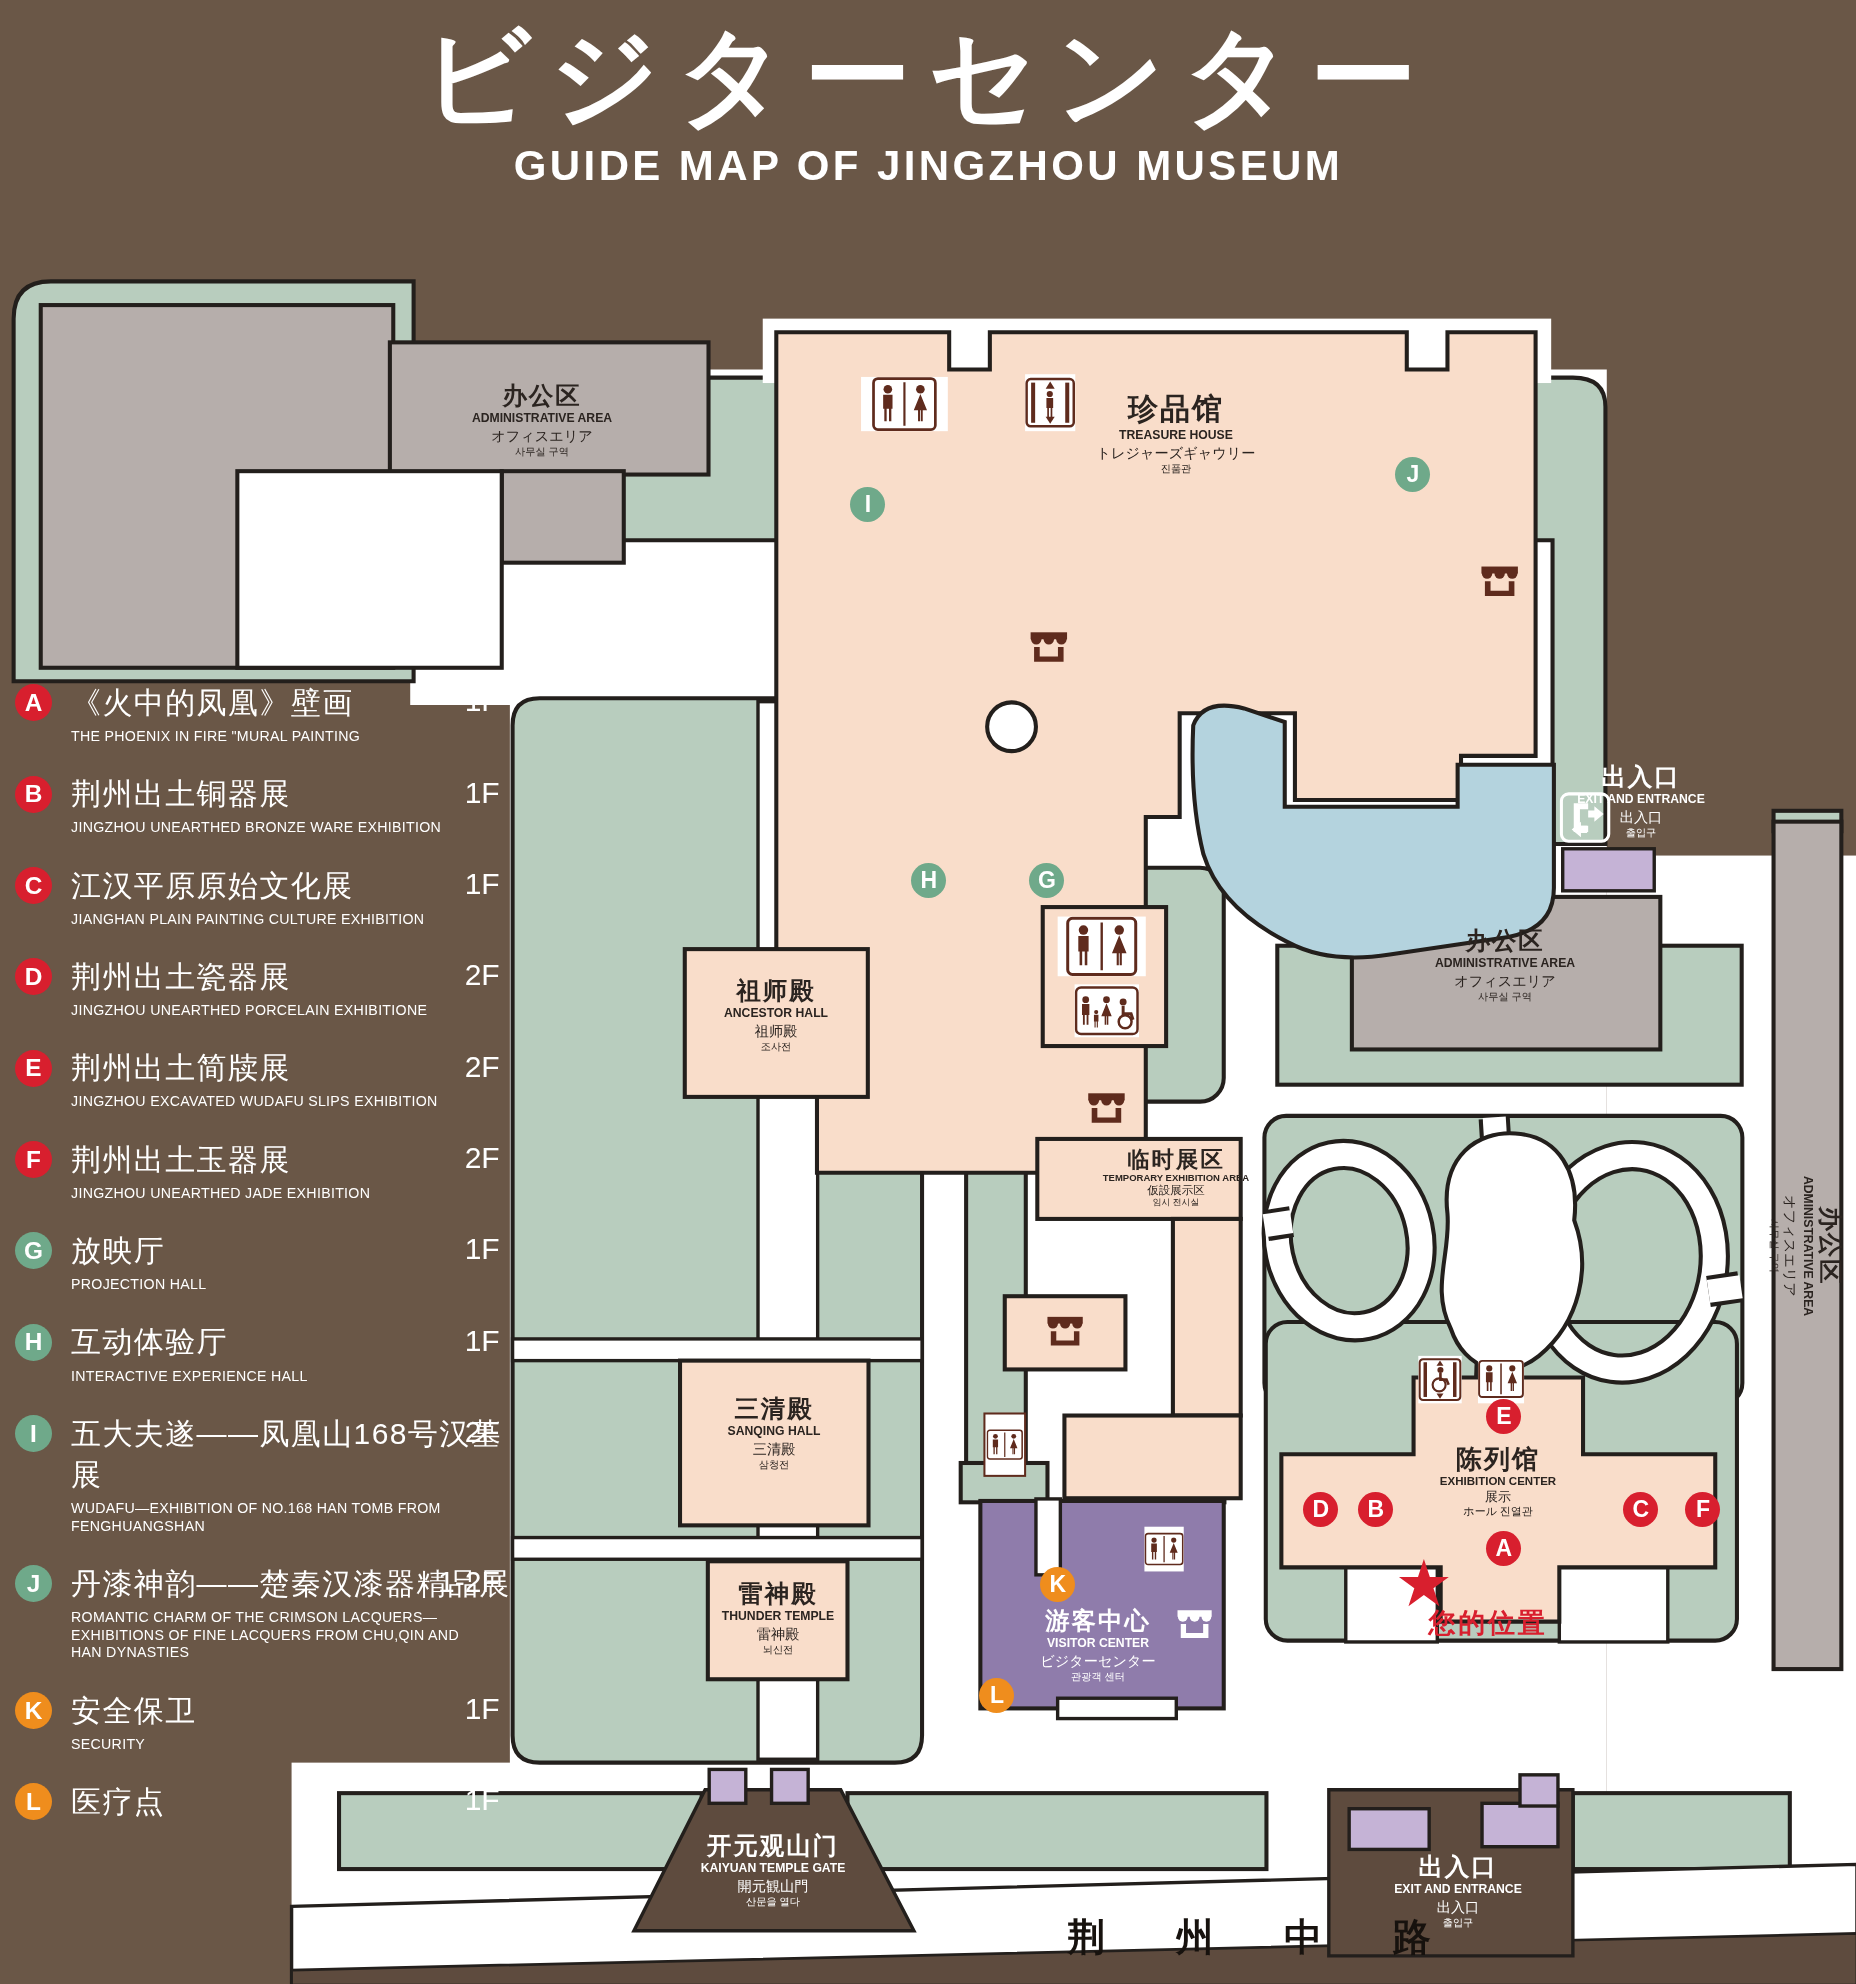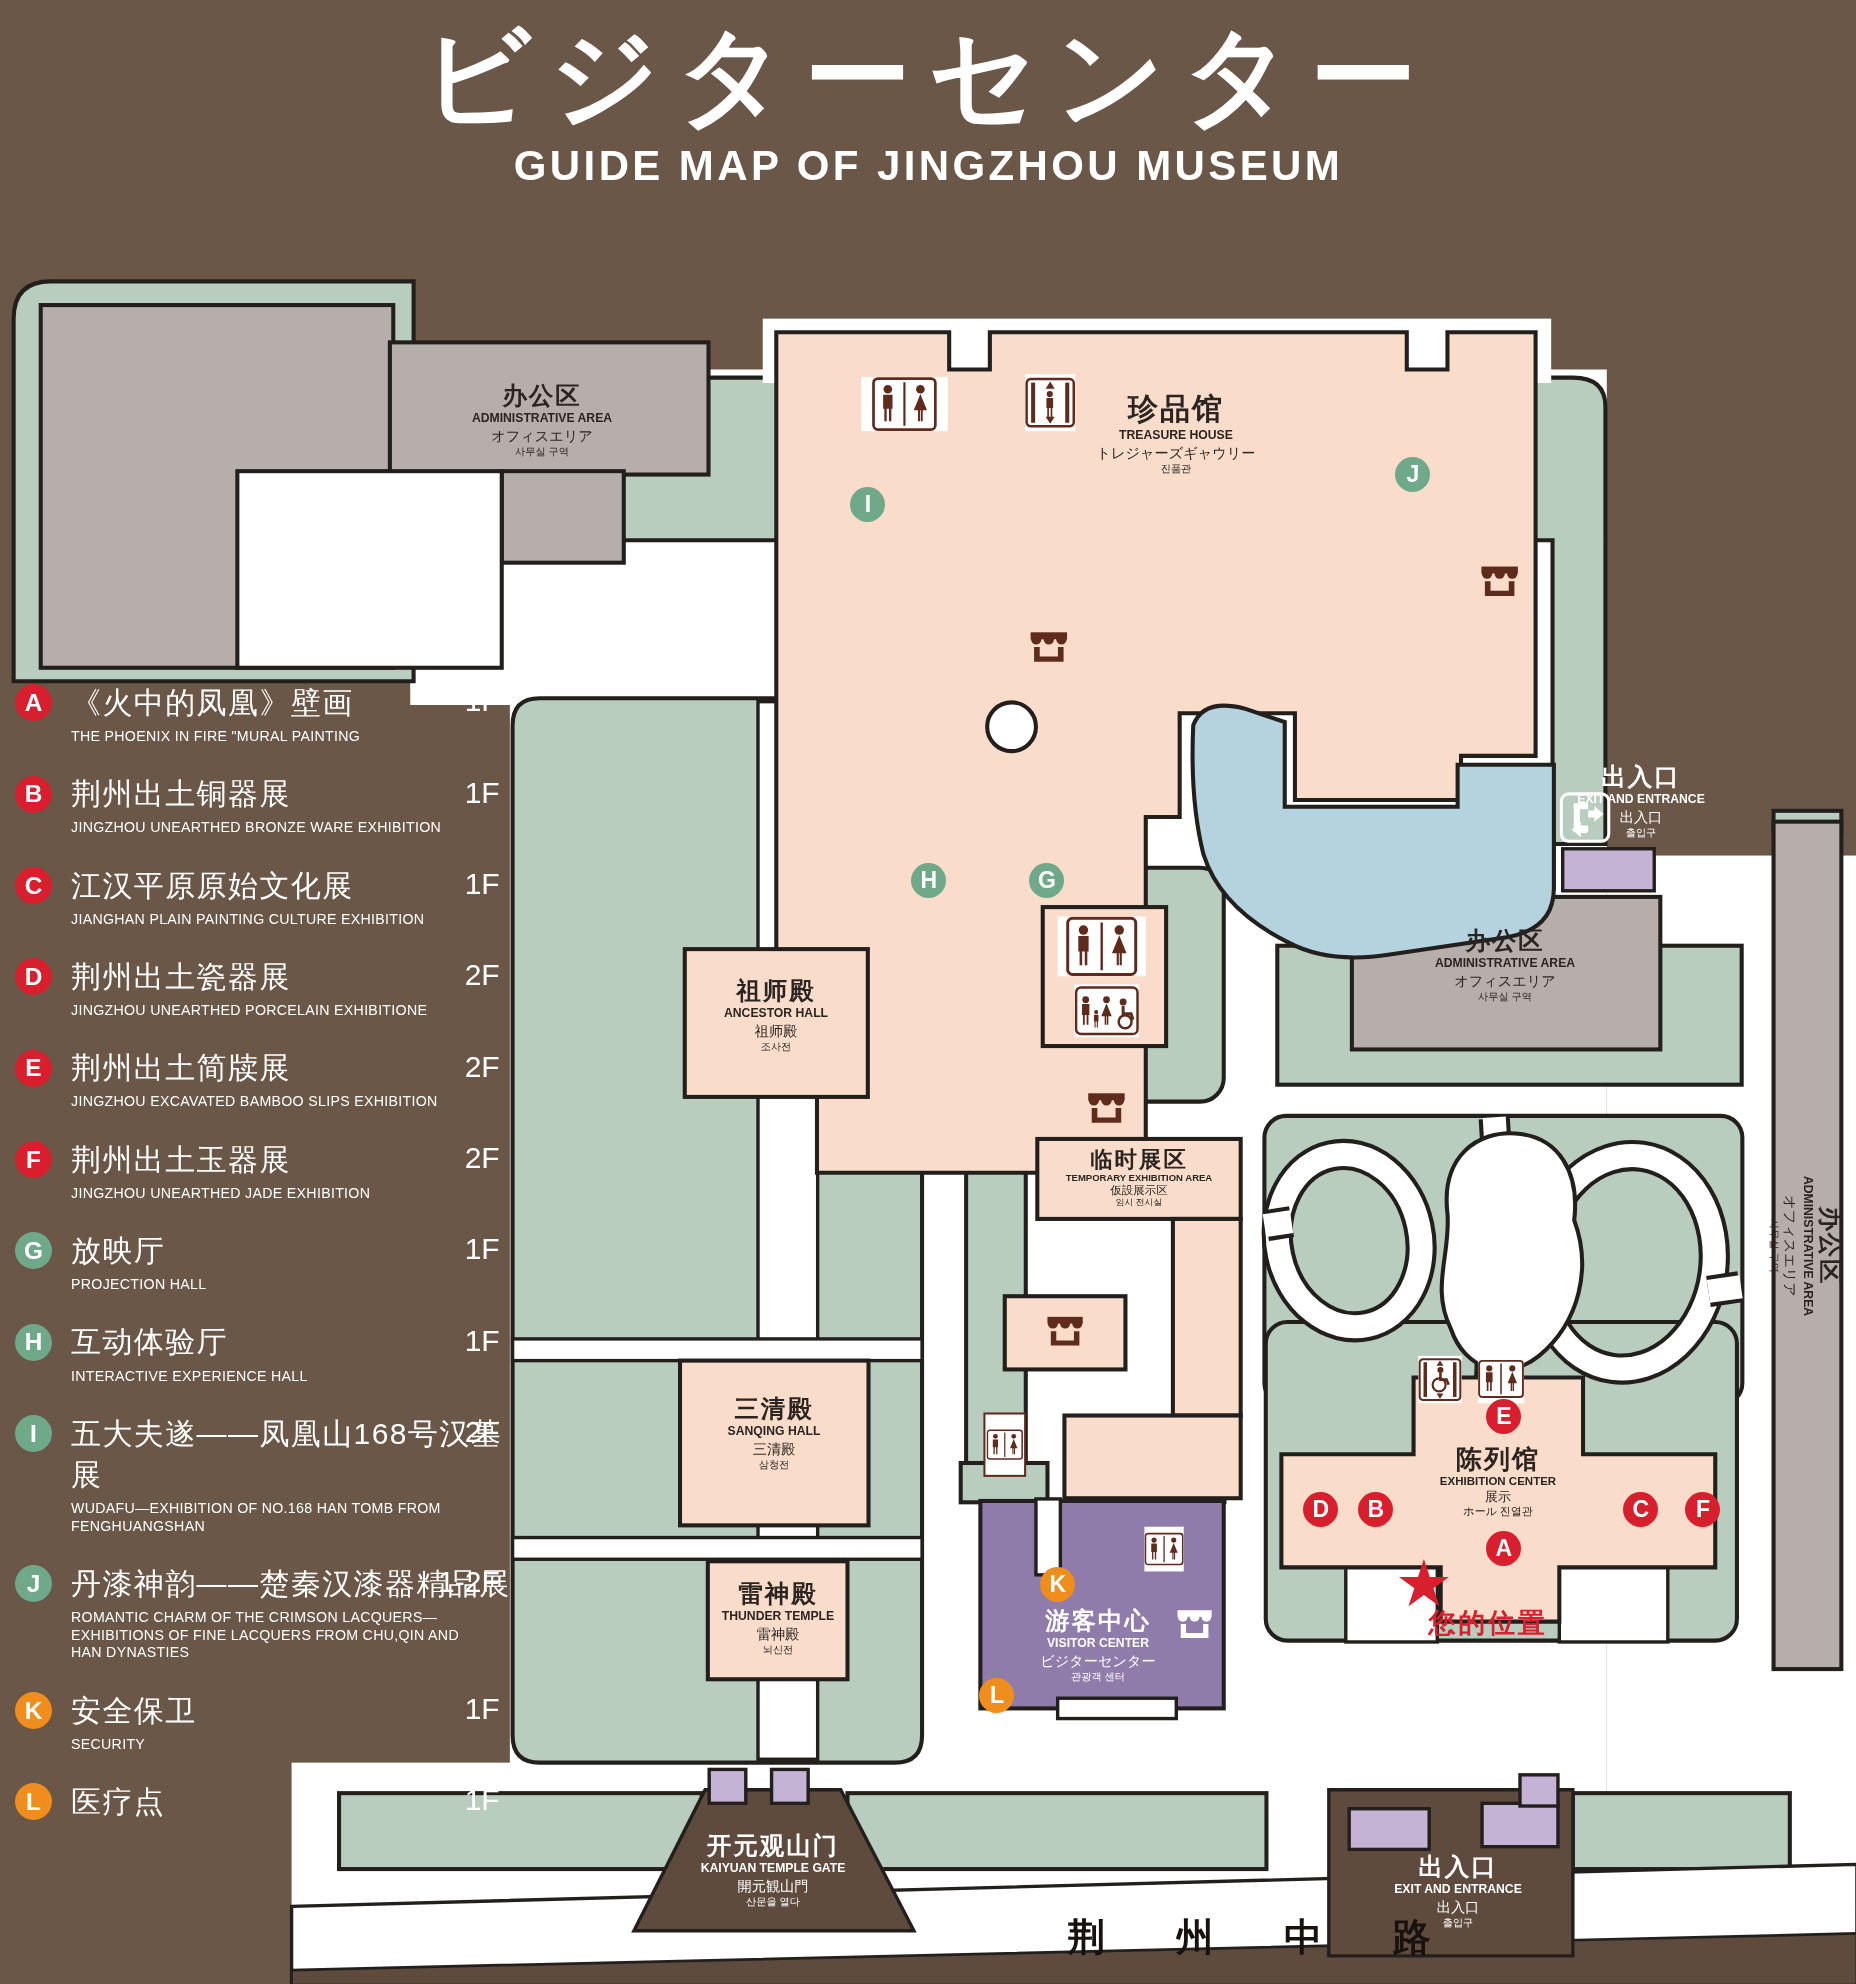--- a/index.html
+++ b/index.html
@@ -279,21 +279,21 @@
   <div class="li">
     <span class="badge red">D</span>
     <span class="zh">荆州出土瓷器展</span>
     <span class="fl">2F</span>
     <div class="en">JINGZHOU UNEARTHED PORCELAIN EXHIBITIONE</div>
   </div>
   <div class="li">
     <span class="badge red">E</span>
     <span class="zh">荆州出土简牍展</span>
     <span class="fl">2F</span>
-    <div class="en">JINGZHOU EXCAVATED BAMBOO SLIPS EXHIBITION</div>
+    <div class="en">JINGZHOU EXCAVATED WUDAFU SLIPS EXHIBITION</div>
   </div>
   <div class="li">
     <span class="badge red">F</span>
     <span class="zh">荆州出土玉器展</span>
     <span class="fl">2F</span>
     <div class="en">JINGZHOU UNEARTHED JADE EXHIBITION</div>
   </div>
 
   <div class="li">
     <span class="badge grn">G</span>
@@ -379,21 +379,21 @@
     <span class="l4">삼청전</span>
   </div>
 
   <div class="blabel small" style="left:778px;top:1578px;">
     <span class="l1">雷神殿</span>
     <span class="l2">THUNDER TEMPLE</span>
     <span class="l3">雷神殿</span>
     <span class="l4">뇌신전</span>
   </div>
 
-  <div class="blabel small" style="left:1139px;top:1147px;line-height:1.15;">
+  <div class="blabel small" style="left:1176px;top:1147px;line-height:1.15;">
     <span class="l1" style="font-size:22.4px;">临时展区</span>
     <span class="l2" style="font-size:9.5px;">TEMPORARY EXHIBITION AREA</span>
     <span class="l3" style="font-size:11.5px;">仮設展示区</span>
     <span class="l4" style="font-size:8.8px;">임시 전시실</span>
   </div>
 
   <div class="blabel small light" style="left:1098px;top:1605px;">
     <span class="l1">游客中心</span>
     <span class="l2">VISITOR CENTER</span>
     <span class="l3">ビジターセンター</span>

